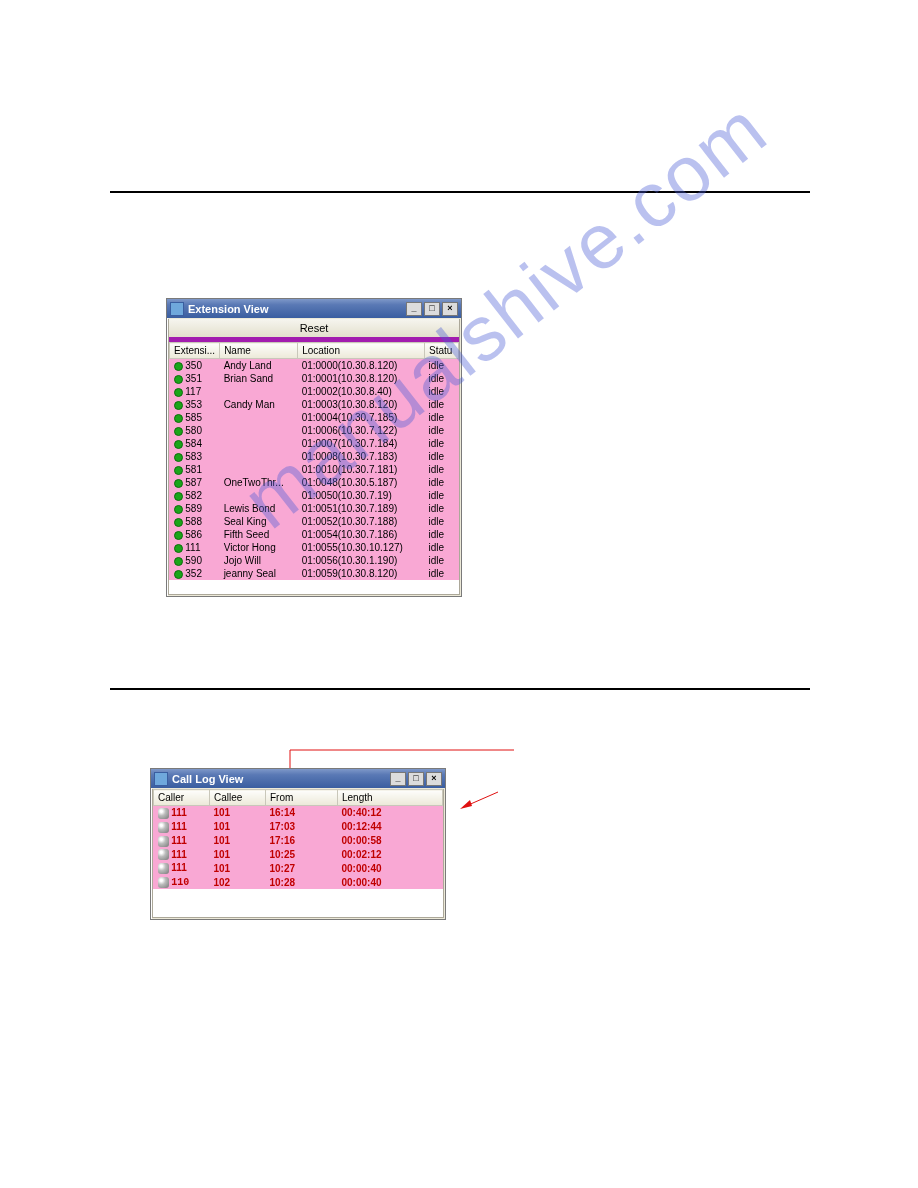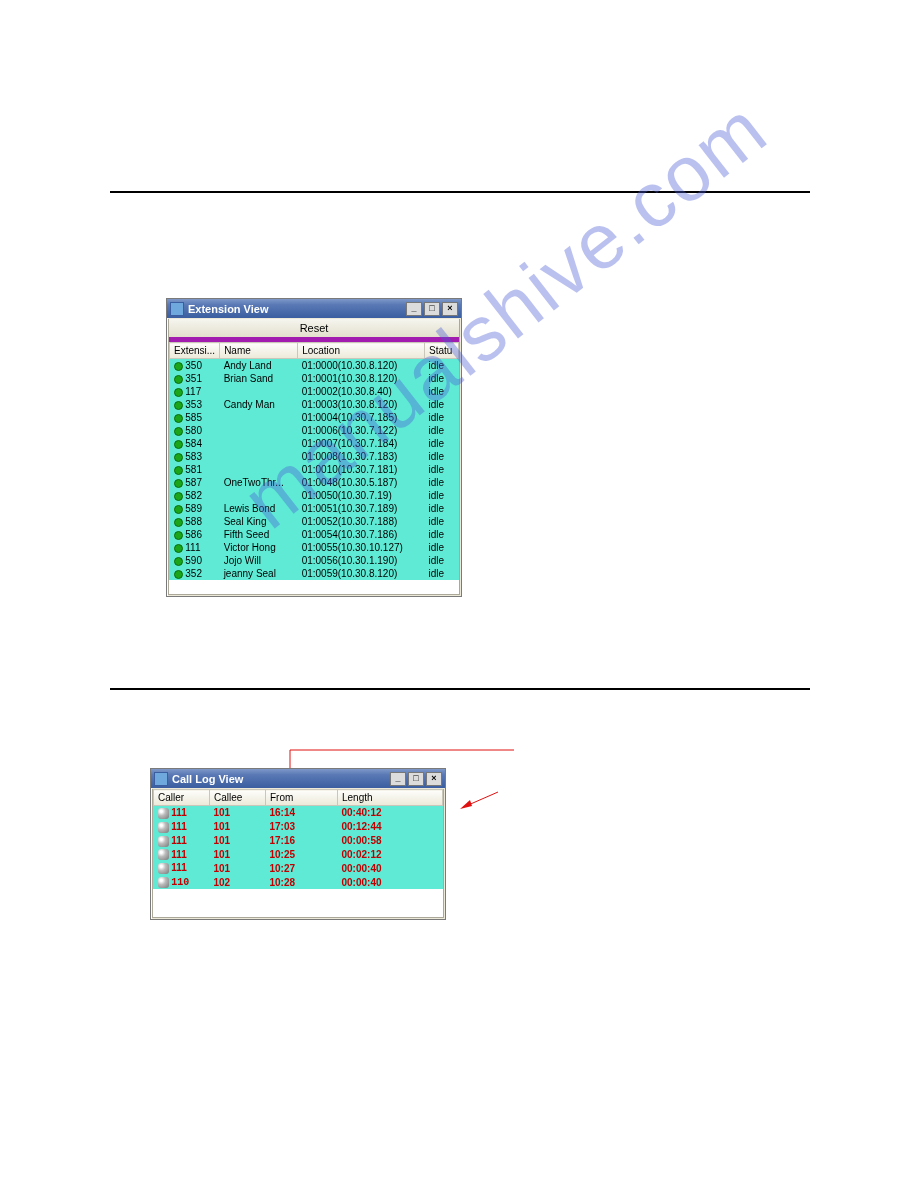--- a/index.html
+++ b/index.html
@@ -79,21 +79,21 @@
     padding: 3px 0;
     border-right: 1px solid #aca899;
     background: linear-gradient(to bottom, #f6f5ef, #e3e0cd);
     cursor: default;
   }
   .toolbar .tbtn:last-child { border-right: none; }
   .tbl {
     width: 100%;
     border-collapse: collapse;
     font-size: 10px;
-    background: #5eead4;
+    background: #f9a8d4;
   }
   .tbl th {
     background: linear-gradient(to bottom, #fdfdfb, #ece9d8);
     border: 1px solid #c9c7ba;
     padding: 2px 4px;
     text-align: left;
     font-weight: normal;
     white-space: nowrap;
   }
   .tbl td {

